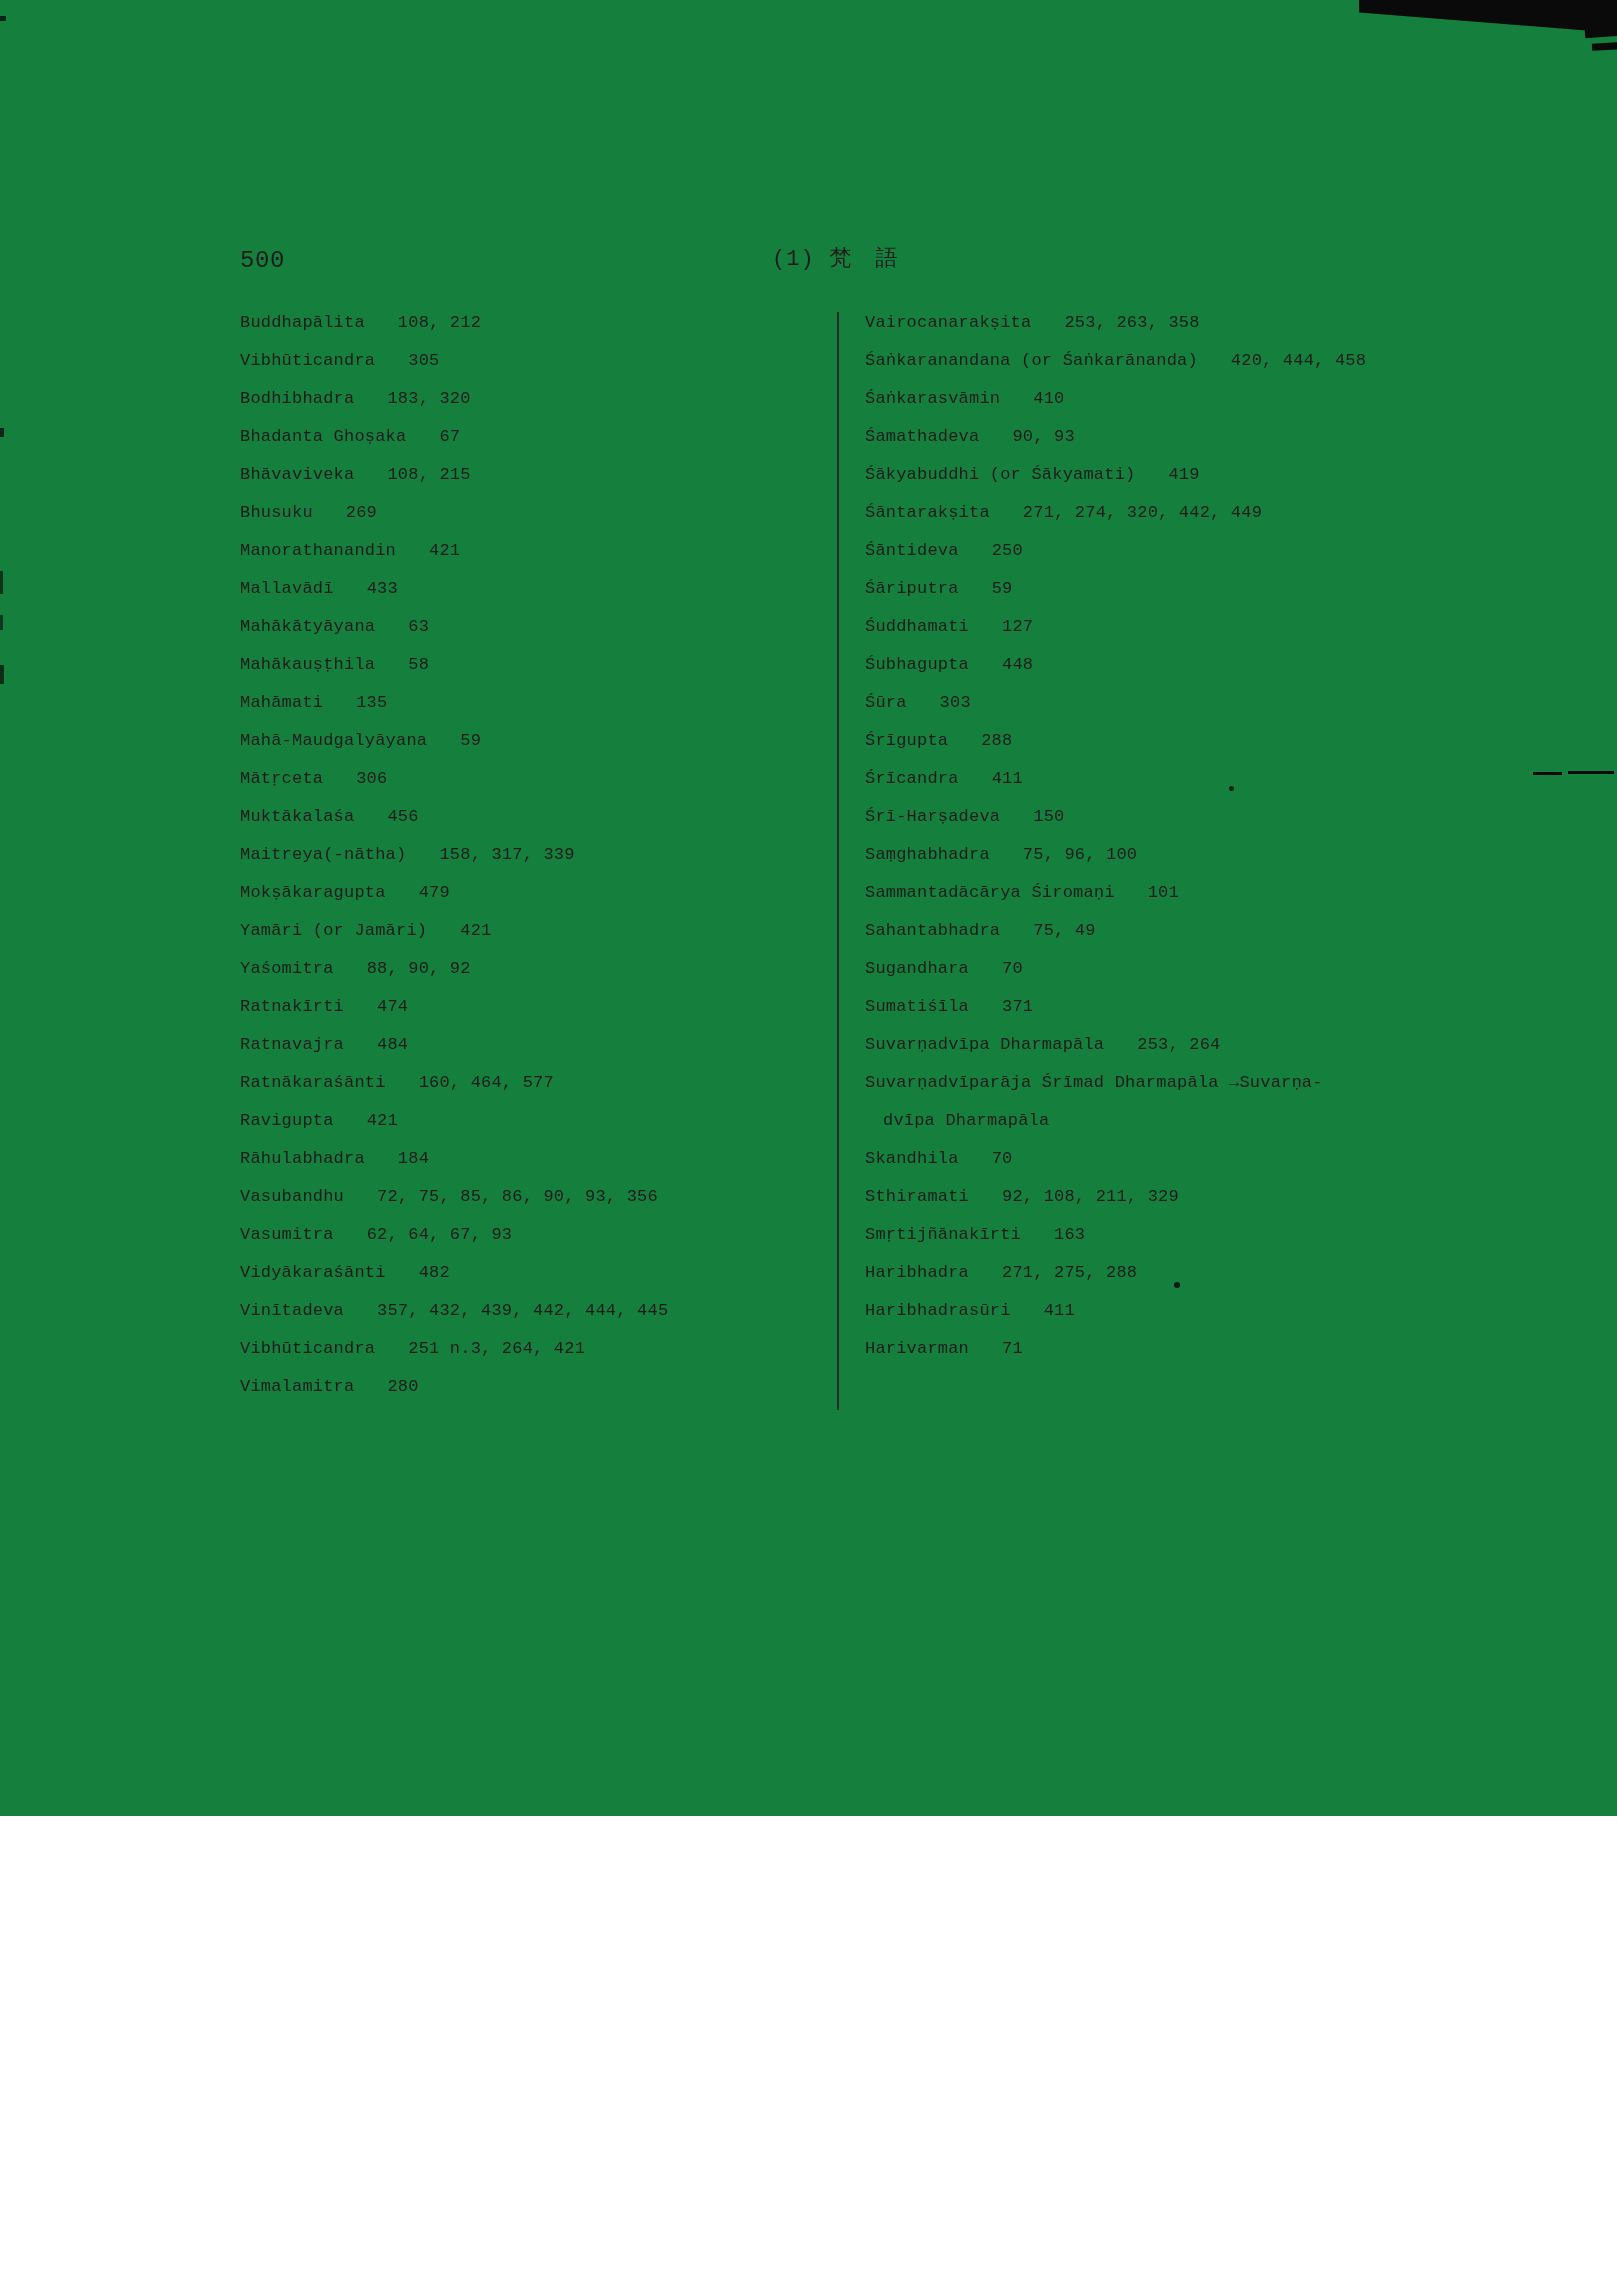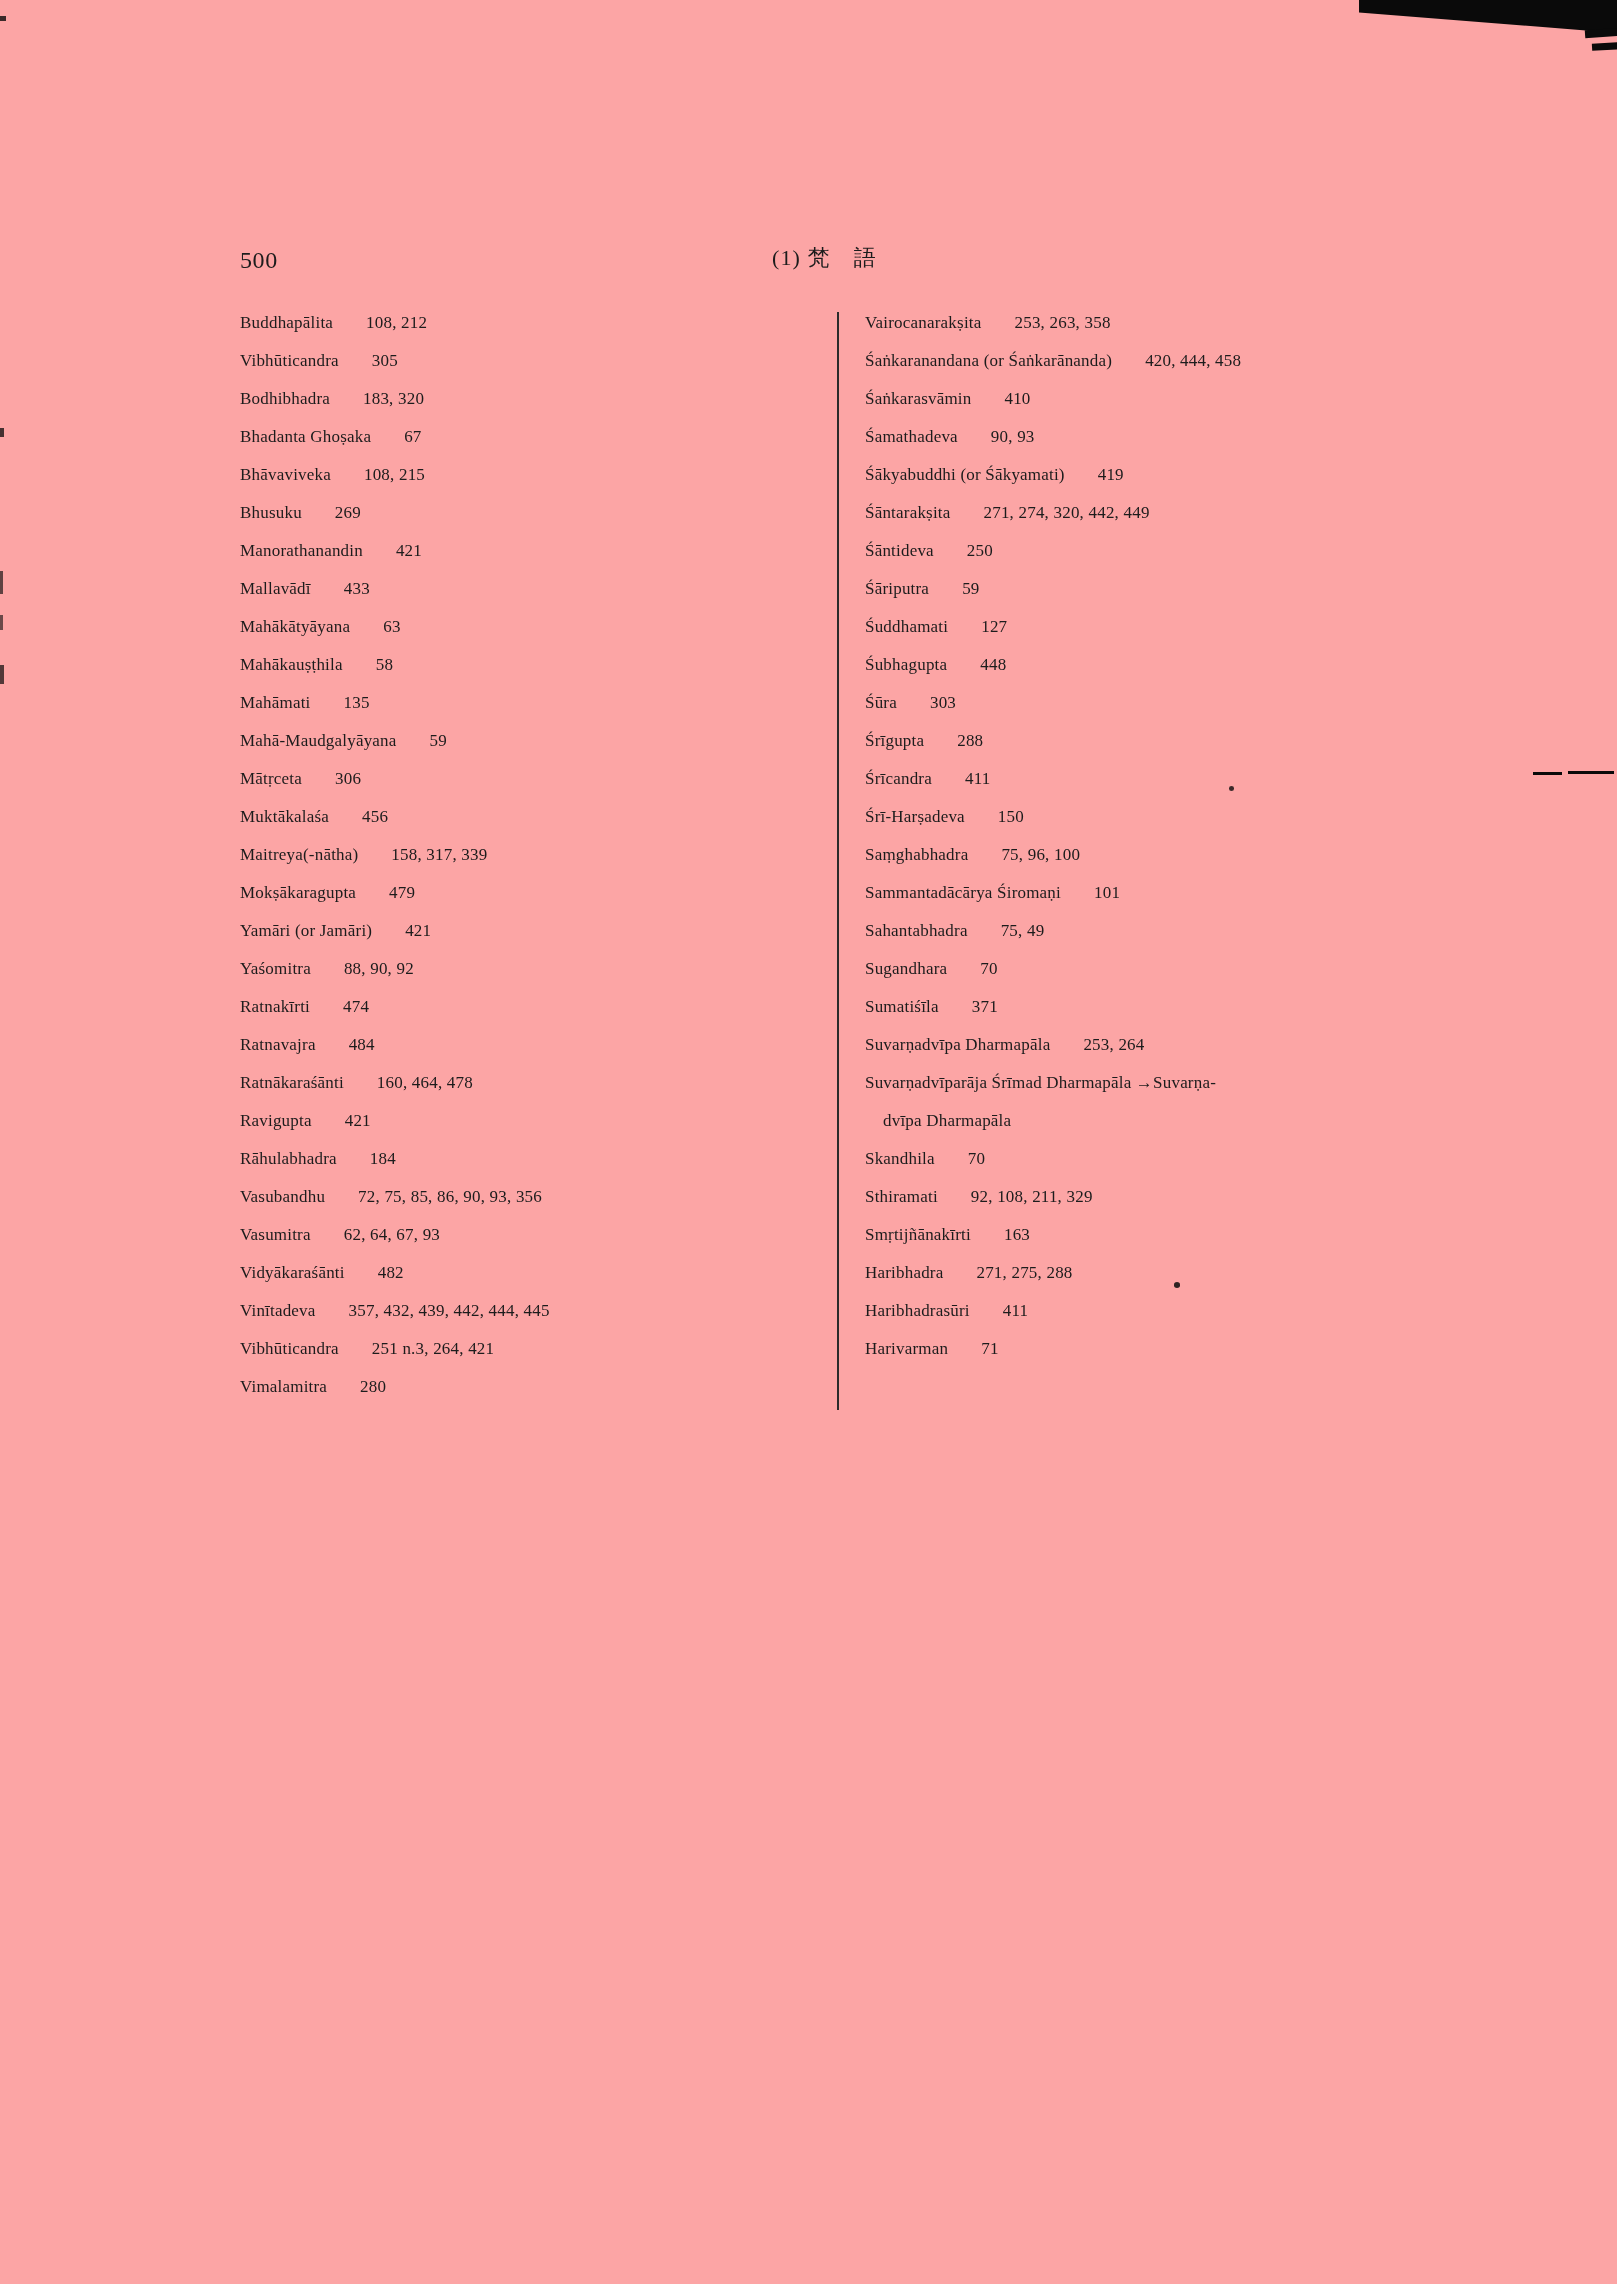--- a/index.html
+++ b/index.html
@@ -3,24 +3,24 @@
 <meta charset="utf-8">
 <style>
   html, body {
     margin: 0;
     padding: 0;
     background: #ffffff;
   }
   .page {
     position: relative;
     width: 1617px;
-    height: 2284px;
-    background: #fca5a5;
+    height: 1816px;
+    background: #15803d;
     overflow: hidden;
-    font-family: Liberation Serif, serif;
+    font-family: Liberation Mono, monospace;
     color: #1c1c1c;
   }
   .page-number {
     position: absolute;
     left: 240px;
     top: 247px;
     font-size: 24px;
     letter-spacing: 0.6px;
   }
   .header-center {
@@ -107,21 +107,21 @@
       <div class="entry"><span class="entry-name">Mahāmati</span><span class="entry-refs">135</span></div>
       <div class="entry"><span class="entry-name">Mahā-Maudgalyāyana</span><span class="entry-refs">59</span></div>
       <div class="entry"><span class="entry-name">Mātṛceta</span><span class="entry-refs">306</span></div>
       <div class="entry"><span class="entry-name">Muktākalaśa</span><span class="entry-refs">456</span></div>
       <div class="entry"><span class="entry-name">Maitreya(-nātha)</span><span class="entry-refs">158, 317, 339</span></div>
       <div class="entry"><span class="entry-name">Mokṣākaragupta</span><span class="entry-refs">479</span></div>
       <div class="entry"><span class="entry-name">Yamāri (or Jamāri)</span><span class="entry-refs">421</span></div>
       <div class="entry"><span class="entry-name">Yaśomitra</span><span class="entry-refs">88, 90, 92</span></div>
       <div class="entry"><span class="entry-name">Ratnakīrti</span><span class="entry-refs">474</span></div>
       <div class="entry"><span class="entry-name">Ratnavajra</span><span class="entry-refs">484</span></div>
-      <div class="entry"><span class="entry-name">Ratnākaraśānti</span><span class="entry-refs">160, 464, 478</span></div>
+      <div class="entry"><span class="entry-name">Ratnākaraśānti</span><span class="entry-refs">160, 464, 577</span></div>
       <div class="entry"><span class="entry-name">Ravigupta</span><span class="entry-refs">421</span></div>
       <div class="entry"><span class="entry-name">Rāhulabhadra</span><span class="entry-refs">184</span></div>
       <div class="entry"><span class="entry-name">Vasubandhu</span><span class="entry-refs">72, 75, 85, 86, 90, 93, 356</span></div>
       <div class="entry"><span class="entry-name">Vasumitra</span><span class="entry-refs">62, 64, 67, 93</span></div>
       <div class="entry"><span class="entry-name">Vidyākaraśānti</span><span class="entry-refs">482</span></div>
       <div class="entry"><span class="entry-name">Vinītadeva</span><span class="entry-refs">357, 432, 439, 442, 444, 445</span></div>
       <div class="entry"><span class="entry-name">Vibhūticandra</span><span class="entry-refs">251 n.3, 264, 421</span></div>
       <div class="entry"><span class="entry-name">Vimalamitra</span><span class="entry-refs">280</span></div>
     </div>
   <div class="col col-right">

